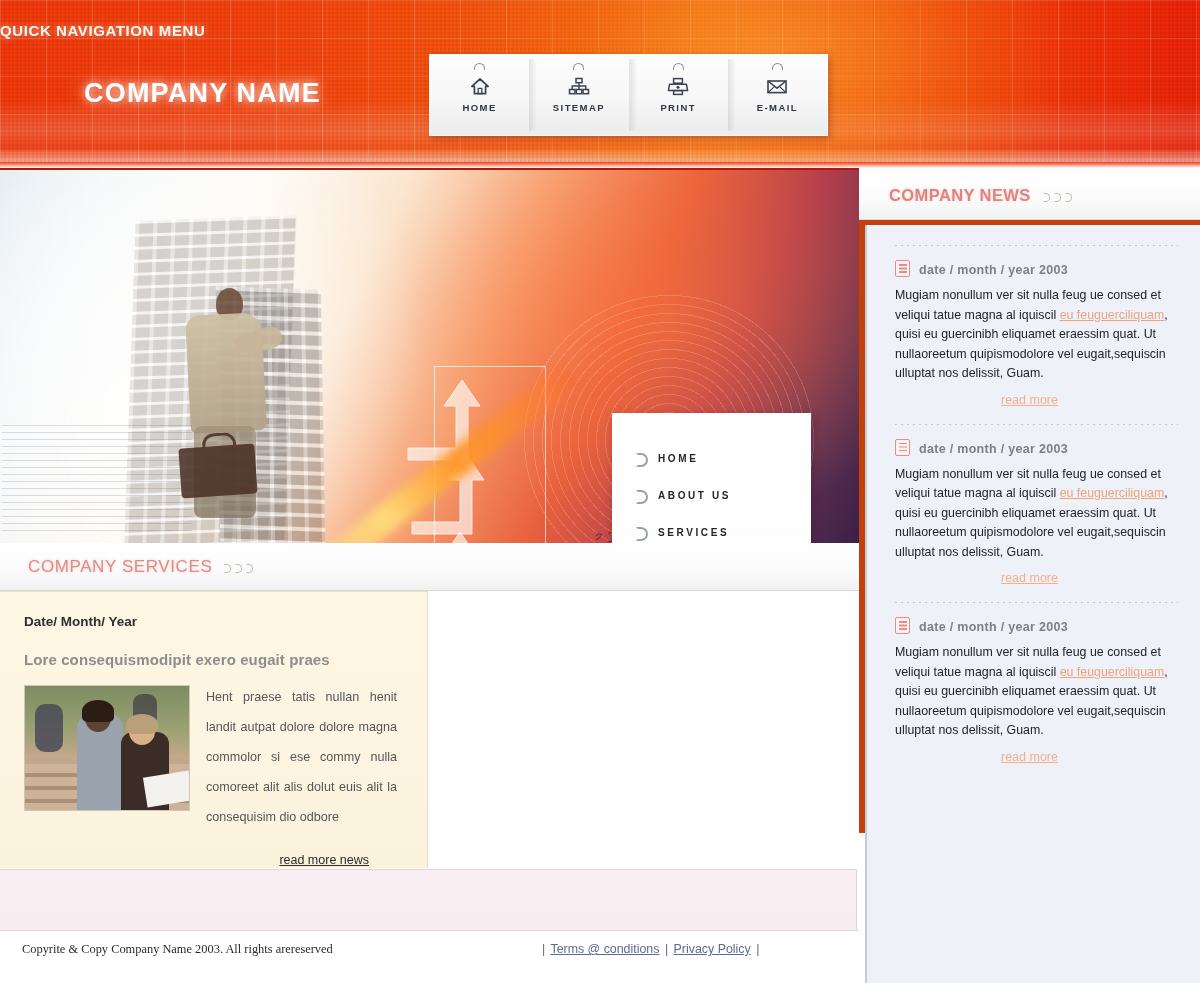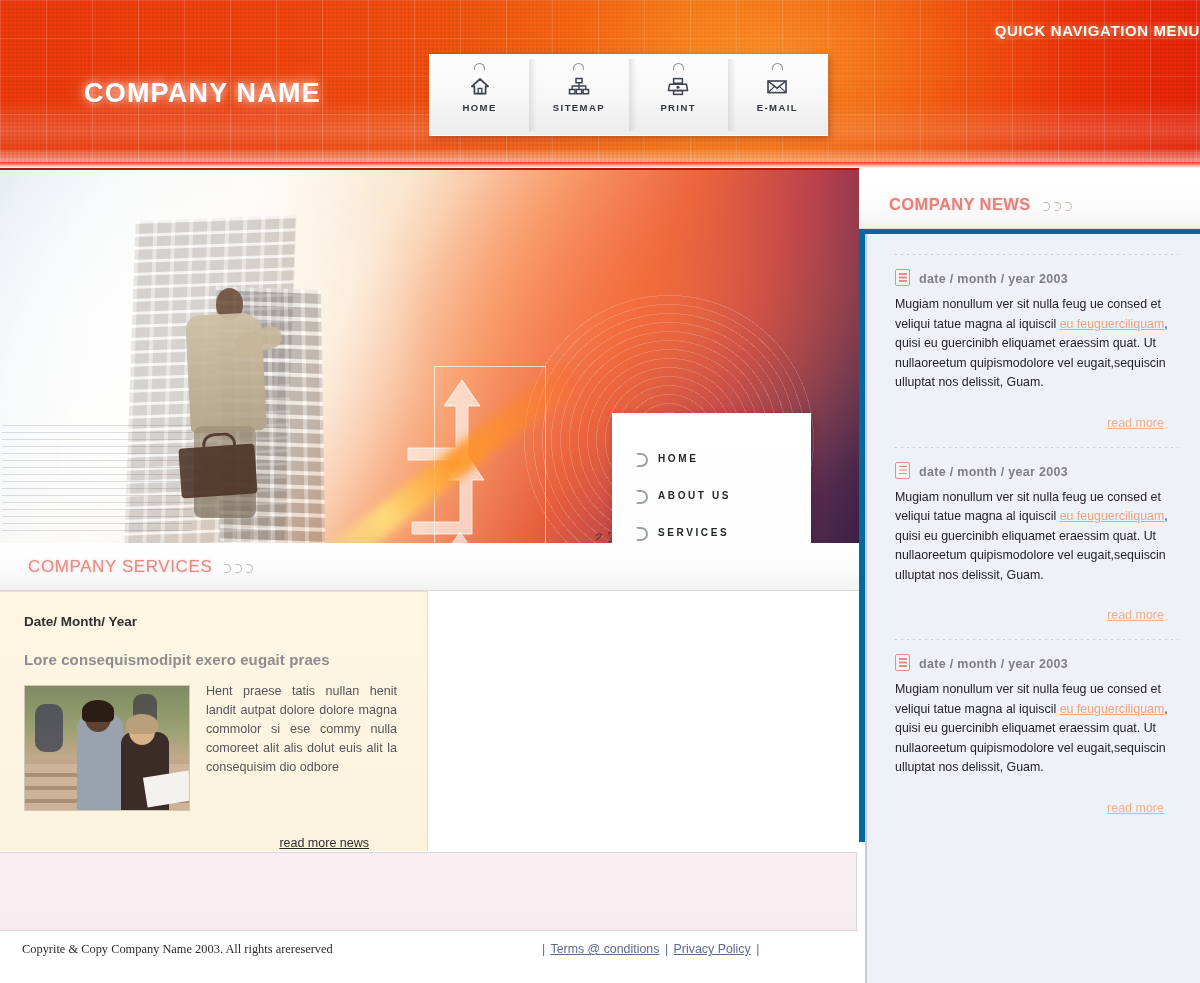--- a/index.html
+++ b/index.html
@@ -59,21 +59,21 @@
     font-size: 27px;
     font-weight: bold;
     letter-spacing: 1.2px;
     color: #ffffff;
     text-shadow: 0 0 9px rgba(255,255,255,0.85), 0 0 22px rgba(255,230,200,0.55), 1px 1px 2px rgba(150,30,0,0.35);
   }
 
   .quick-nav-title {
     position: absolute;
     left: 0; right: 0; top: 22px;
-    text-align: right;
+    text-align: left;
     font-size: 15px;
     font-weight: bold;
     letter-spacing: 0.6px;
     color: #fff6ea;
     text-shadow: 0 0 6px rgba(255,255,255,0.6), 1px 1px 2px rgba(160,40,0,0.45);
   }
 
   .navbar {
     position: absolute;
     left: 429px; top: 54px;
@@ -405,21 +405,21 @@
   .svc-thumb .p2 { position:absolute; left:96px; top:46px; width:48px; height:80px; background:#3b2c28; border-radius:12px 12px 0 0; }
   .svc-thumb .p2h { position:absolute; left:104px; top:32px; width:26px; height:27px; border-radius:50%; background:#d9b187; }
   .svc-thumb .p2hair { position:absolute; left:101px; top:28px; width:32px; height:20px; border-radius:50% 50% 25% 25%; background:#b9a07a; }
   .svc-thumb .paper { position:absolute; left:120px; top:88px; width:46px; height:30px; background:#f4f2ee; transform:rotate(-9deg); }
   .svc-thumb .bg1 { position:absolute; left:10px; top:18px; width:28px; height:48px; background:#4a4a58; border-radius:10px; opacity:0.85;}
   .svc-thumb .bg2 { position:absolute; left:108px; top:8px; width:24px; height:38px; background:#3d3b45; border-radius:9px; opacity:0.7;}
   .svc-thumb .steps { position:absolute; left:0; bottom:0; width:100%; height:46px;
     background: repeating-linear-gradient(to bottom, rgba(205,180,155,0.95) 0 9px, rgba(170,142,118,0.95) 9px 13px); }
   .svc-text {
     font-size: 12.6px;
-    line-height: 19px;
+    line-height: 30px;
     color: #55565a;
     text-align: justify;
   }
   .svc-readmore {
     margin-top: 18px;
     text-align: right;
     padding-right: 28px;
   }
   .svc-readmore a {
     font-size: 12.5px;
@@ -431,24 +431,24 @@
     flex: 1;
     margin: 1px 2px 10px 0;
     background: linear-gradient(to bottom, #f9eff2 0%, #f7edf0 50%, #f2e9ee 100%);
     border: 1px solid #ded5da;
     border-left: none;
   }
 
   
   .right-col {
     position: absolute;
-    left: 859px; top: 13px;
+    left: 859px; top: 4px;
     width: 341px;
     height: 661px;
-    background: #0369a1;
+    background: #c2410c;
   }
   .news-bar {
     height: 48px;
     background: linear-gradient(to bottom, #ffffff 0%, #fbfbfb 60%, #f2f2f2 100%);
     display: flex;
     align-items: center;
     padding-left: 30px;
     border-bottom: 1px solid #d9d9d9;
   }
   .news-title {
@@ -503,23 +503,23 @@
     font-size: 12.4px;
     line-height: 19.5px;
     color: #222427;
   }
   .news-body a {
     color: #f0a27c;
     text-decoration: underline;
     cursor: pointer;
   }
   .news-readmore {
-    text-align: right;
+    text-align: center;
     padding-right: 14px;
-    margin-top: 20px;
+    margin-top: 6px;
     margin-bottom: 16px;
   }
   .news-readmore a {
     font-size: 12.5px;
     color: #f3b08f;
     text-decoration: underline;
     cursor: pointer;
   }
 
   

